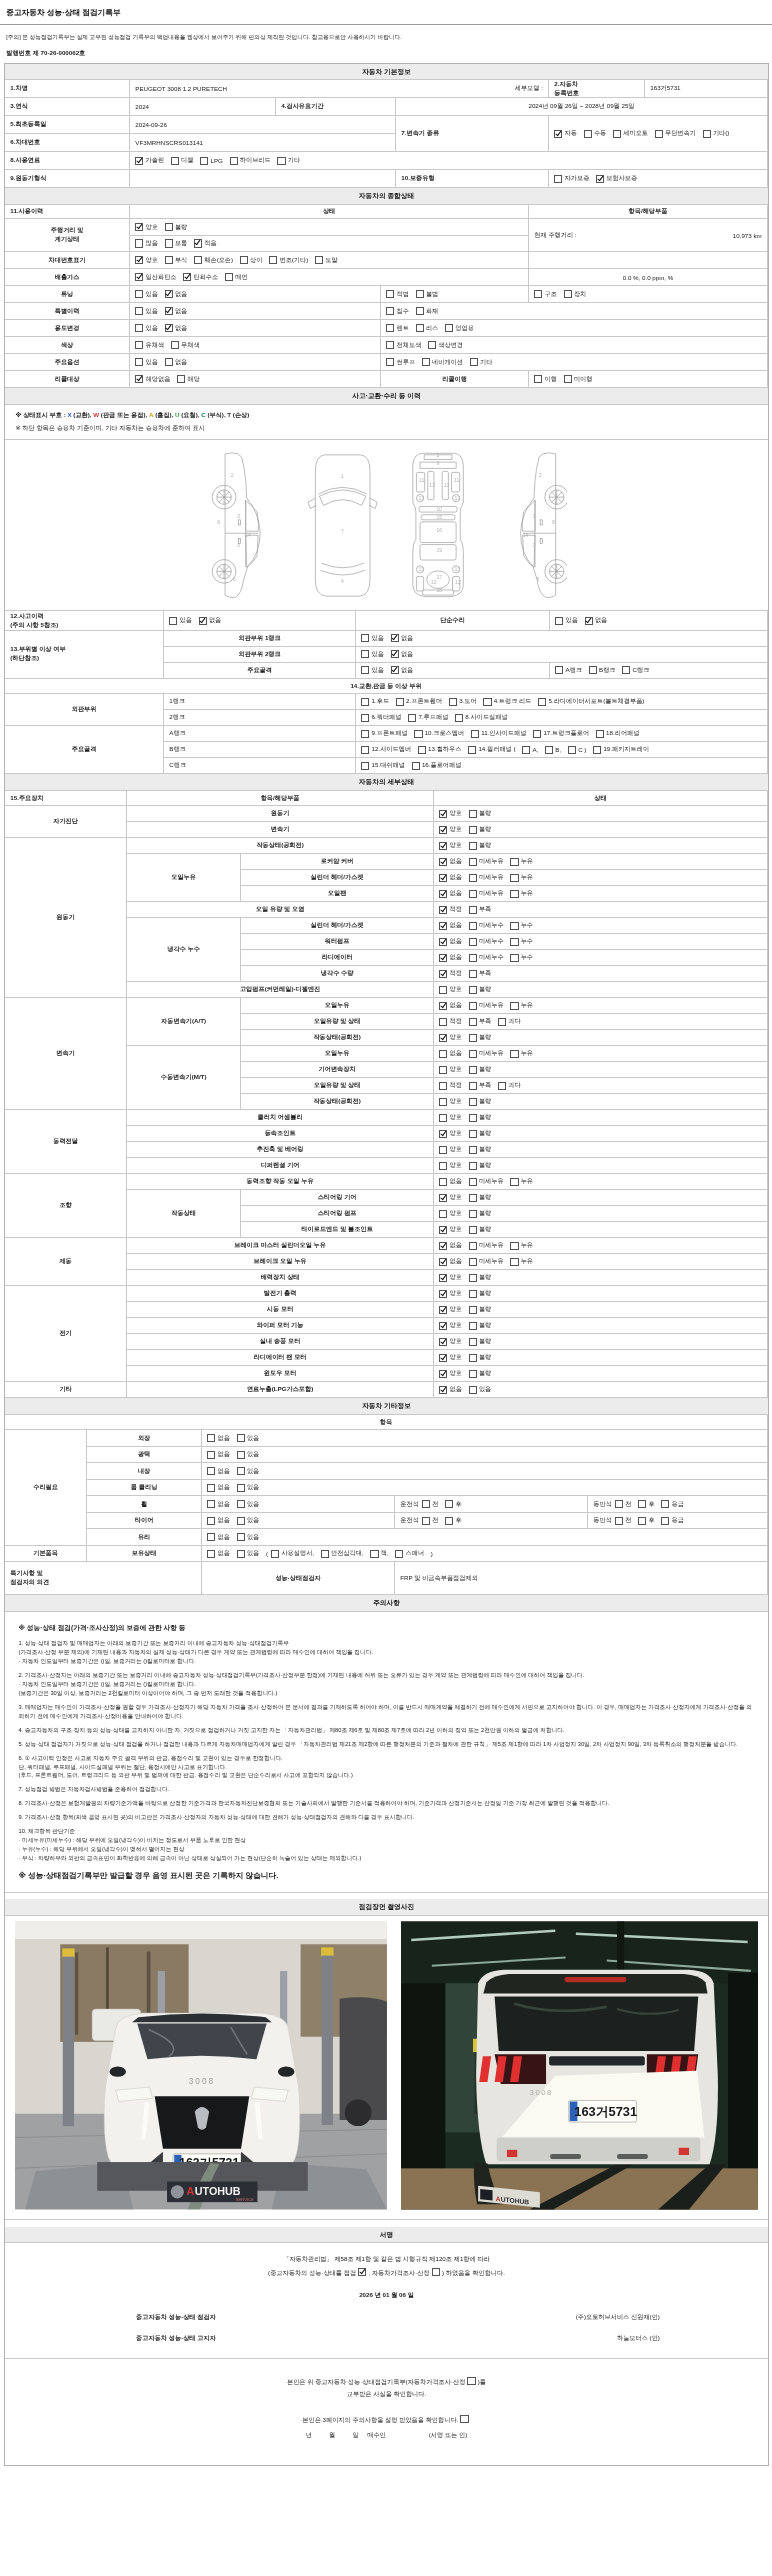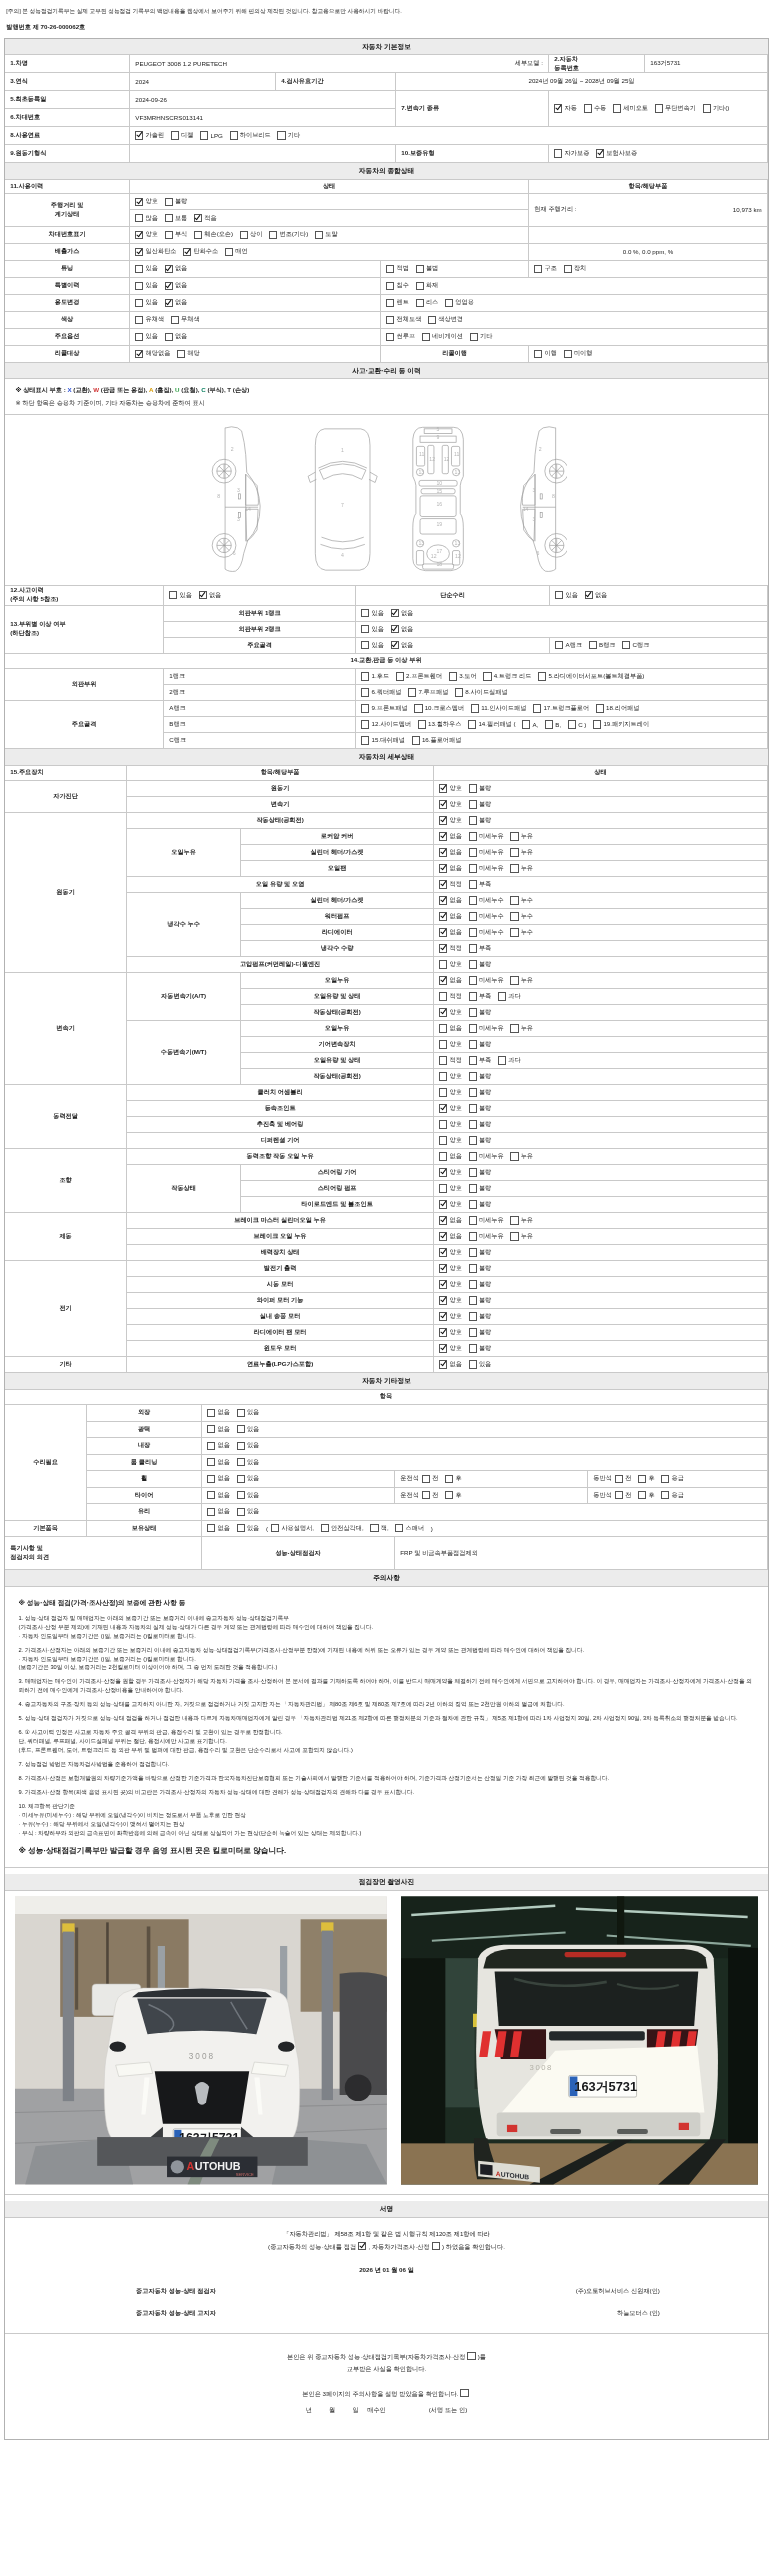--- a/index.html
+++ b/index.html
@@ -41,20 +41,21 @@
   .srow{display:flex;justify-content:space-between;padding:0 108px 0 131px;margin:12.4px 0;font-size:6.2px;text-align:left;}
   .confirmbox{padding:14.4px 0 21.6px;text-align:center;font-size:6.2px;}
   .buyer{white-space:pre;margin-top:6.2px;}
   svg text{font-family:"Liberation Sans","DejaVu Sans",sans-serif;}
   .dg-num{fill:#b5b5b5;font-size:10px;}
 </style>
 </head>
 <body>
 
 <div class="page">
+  <div class="titlebar">중고자동차 성능·상태 점검기록부</div>
   <div class="notice">[주의] 본 성능점검기록부는 실제 교부된 성능점검 기록부의 백업내용을 웹상에서 보여주기 위해 편의상 제작된 것입니다. 참고용으로만 사용하시기 바랍니다.</div>
   <div class="issue">발행번호 제 70-26-000062호</div>
 
   <div class="doc">
 
     <div class="shead">자동차 기본정보</div>
     <div class="grid" id="basic-grid">
       <div class="c b" style="grid-area:1/1/2/2">1.차명</div>
       <div class="c" style="grid-area:1/2/2/5">
         <span>PEUGEOT 3008 1.2 PURETECH</span>
@@ -1315,21 +1316,21 @@
       <div class="nitem">6. ① 사고이력 인정은 사고로 자동차 주요 골격 부위의 판금, 용접수리 및 교환이 있는 경우로 한정합니다.
     단, 쿼터패널, 루프패널, 사이드실패널 부위는 절단, 용접시에만 사고로 표기합니다.
     (후드, 프론트휀더, 도어, 트렁크리드 등 외판 부위 및 범퍼에 대한 판금, 용접수리 및 교환은 단순수리로서 사고에 포함되지 않습니다.)</div>
       <div class="nitem">7. 성능점검 방법은 자동차검사방법을 준용하여 점검합니다.</div>
       <div class="nitem">8. 가격조사·산정은 보험개발원의 차량기준가액을 바탕으로 산정한 기준가격과 한국자동차진단보증협회 또는 기술사회에서 발행한 기준서를 적용하여야 하며, 기준가격과 산정기준서는 산정일 기준 가장 최근에 발행된 것을 적용합니다.</div>
       <div class="nitem">9. 가격조사·산정 항목(회색 음영 표시된 곳)의 비고란은 가격조사·산정자의 자동차 성능·상태에 대한 견해가 성능·상태점검자의 견해와 다를 경우 표시합니다.</div>
       <div class="nitem">10. 체크항목 판단기준
     · 미세누유(미세누수) : 해당 부위에 오일(냉각수)이 비치는 정도로서 부품 노후로 인한 현상
     · 누유(누수) : 해당 부위에서 오일(냉각수)이 맺혀서 떨어지는 현상
     · 부식 : 차량하부와 외판의 금속표면이 화학반응에 의해 금속이 아닌 상태로 상실되어 가는 현상(단순히 녹슬어 있는 상태는 제외합니다.)</div>
-      <div class="nfooter">※ 성능·상태점검기록부만 발급할 경우 음영 표시된 곳은 킬로미터로 않습니다.</div>
+      <div class="nfooter">※ 성능·상태점검기록부만 발급할 경우 음영 표시된 곳은 기록하지 않습니다.</div>
     </div>
 
     <div class="gap"></div>
     <div class="shead">점검장면 촬영사진</div>
     <div class="photosbox">
       <svg width="373" height="289" viewBox="0 0 724 560">
         <rect width="724" height="560" fill="#cfccc6"></rect>
         <rect width="724" height="34" fill="#efeeea"></rect>
         <rect y="34" width="724" height="340" fill="#d9d6d0"></rect>
         <rect x="88" y="44" width="250" height="190" fill="#8a7a63"></rect>

